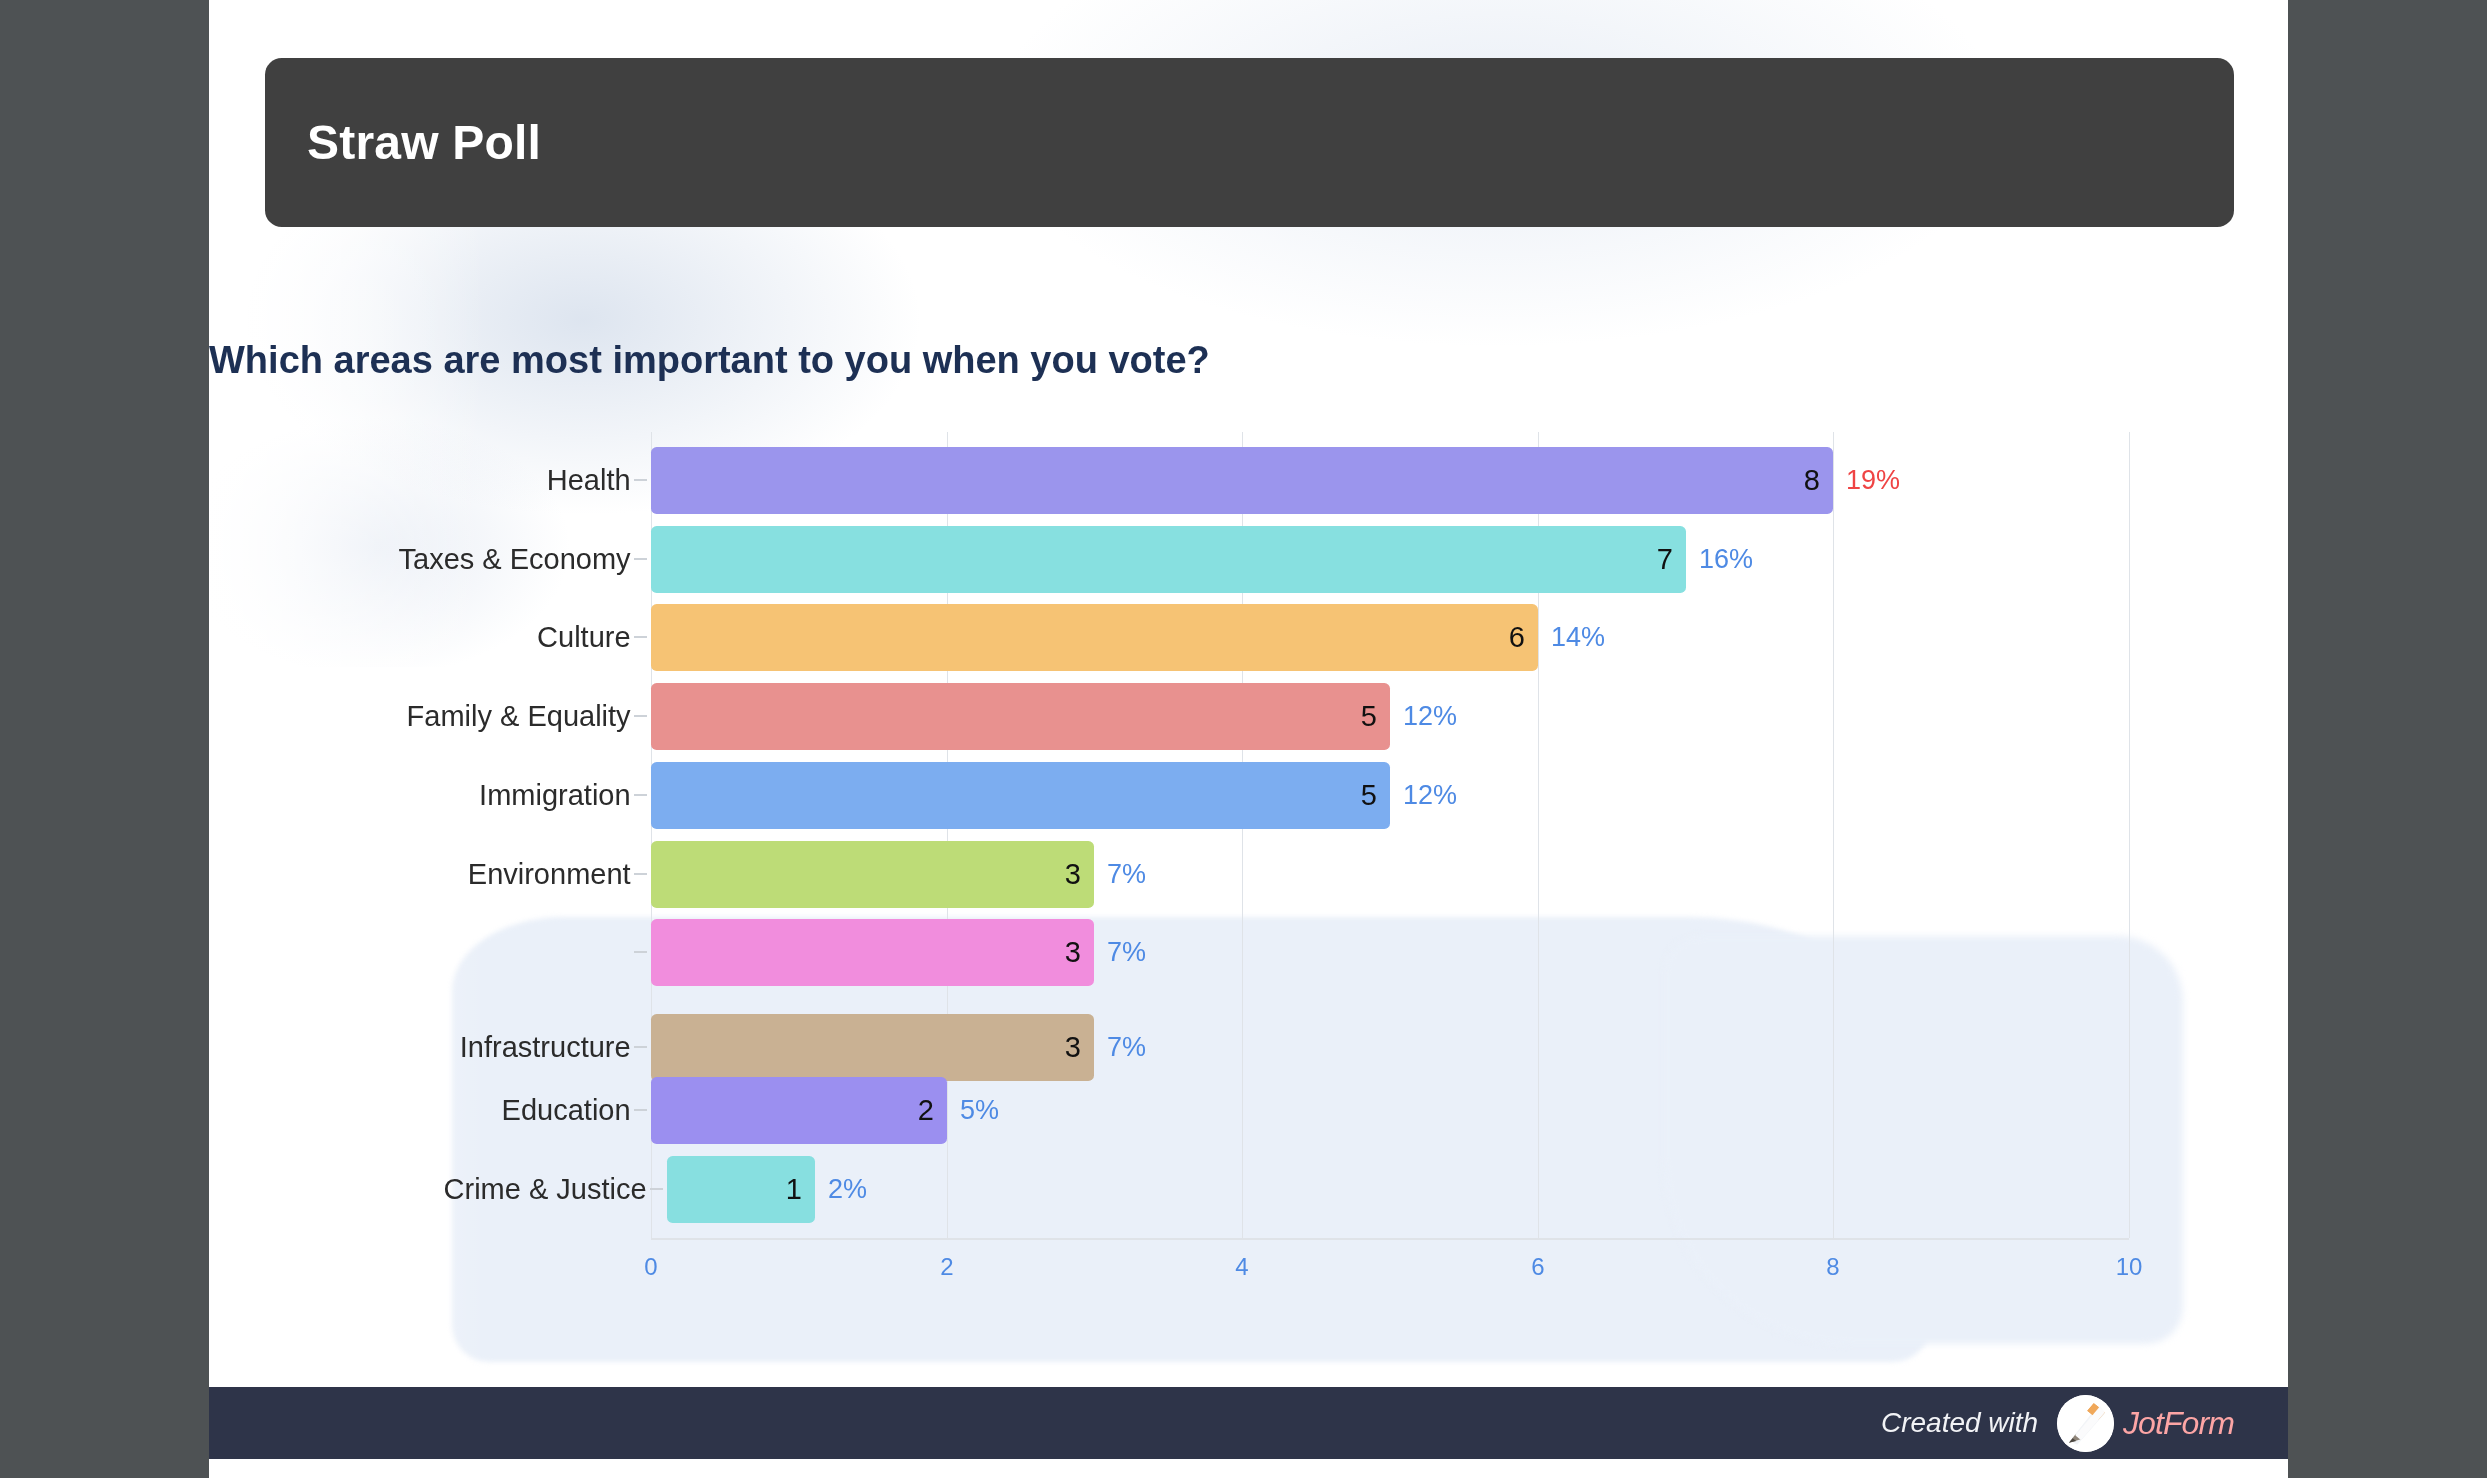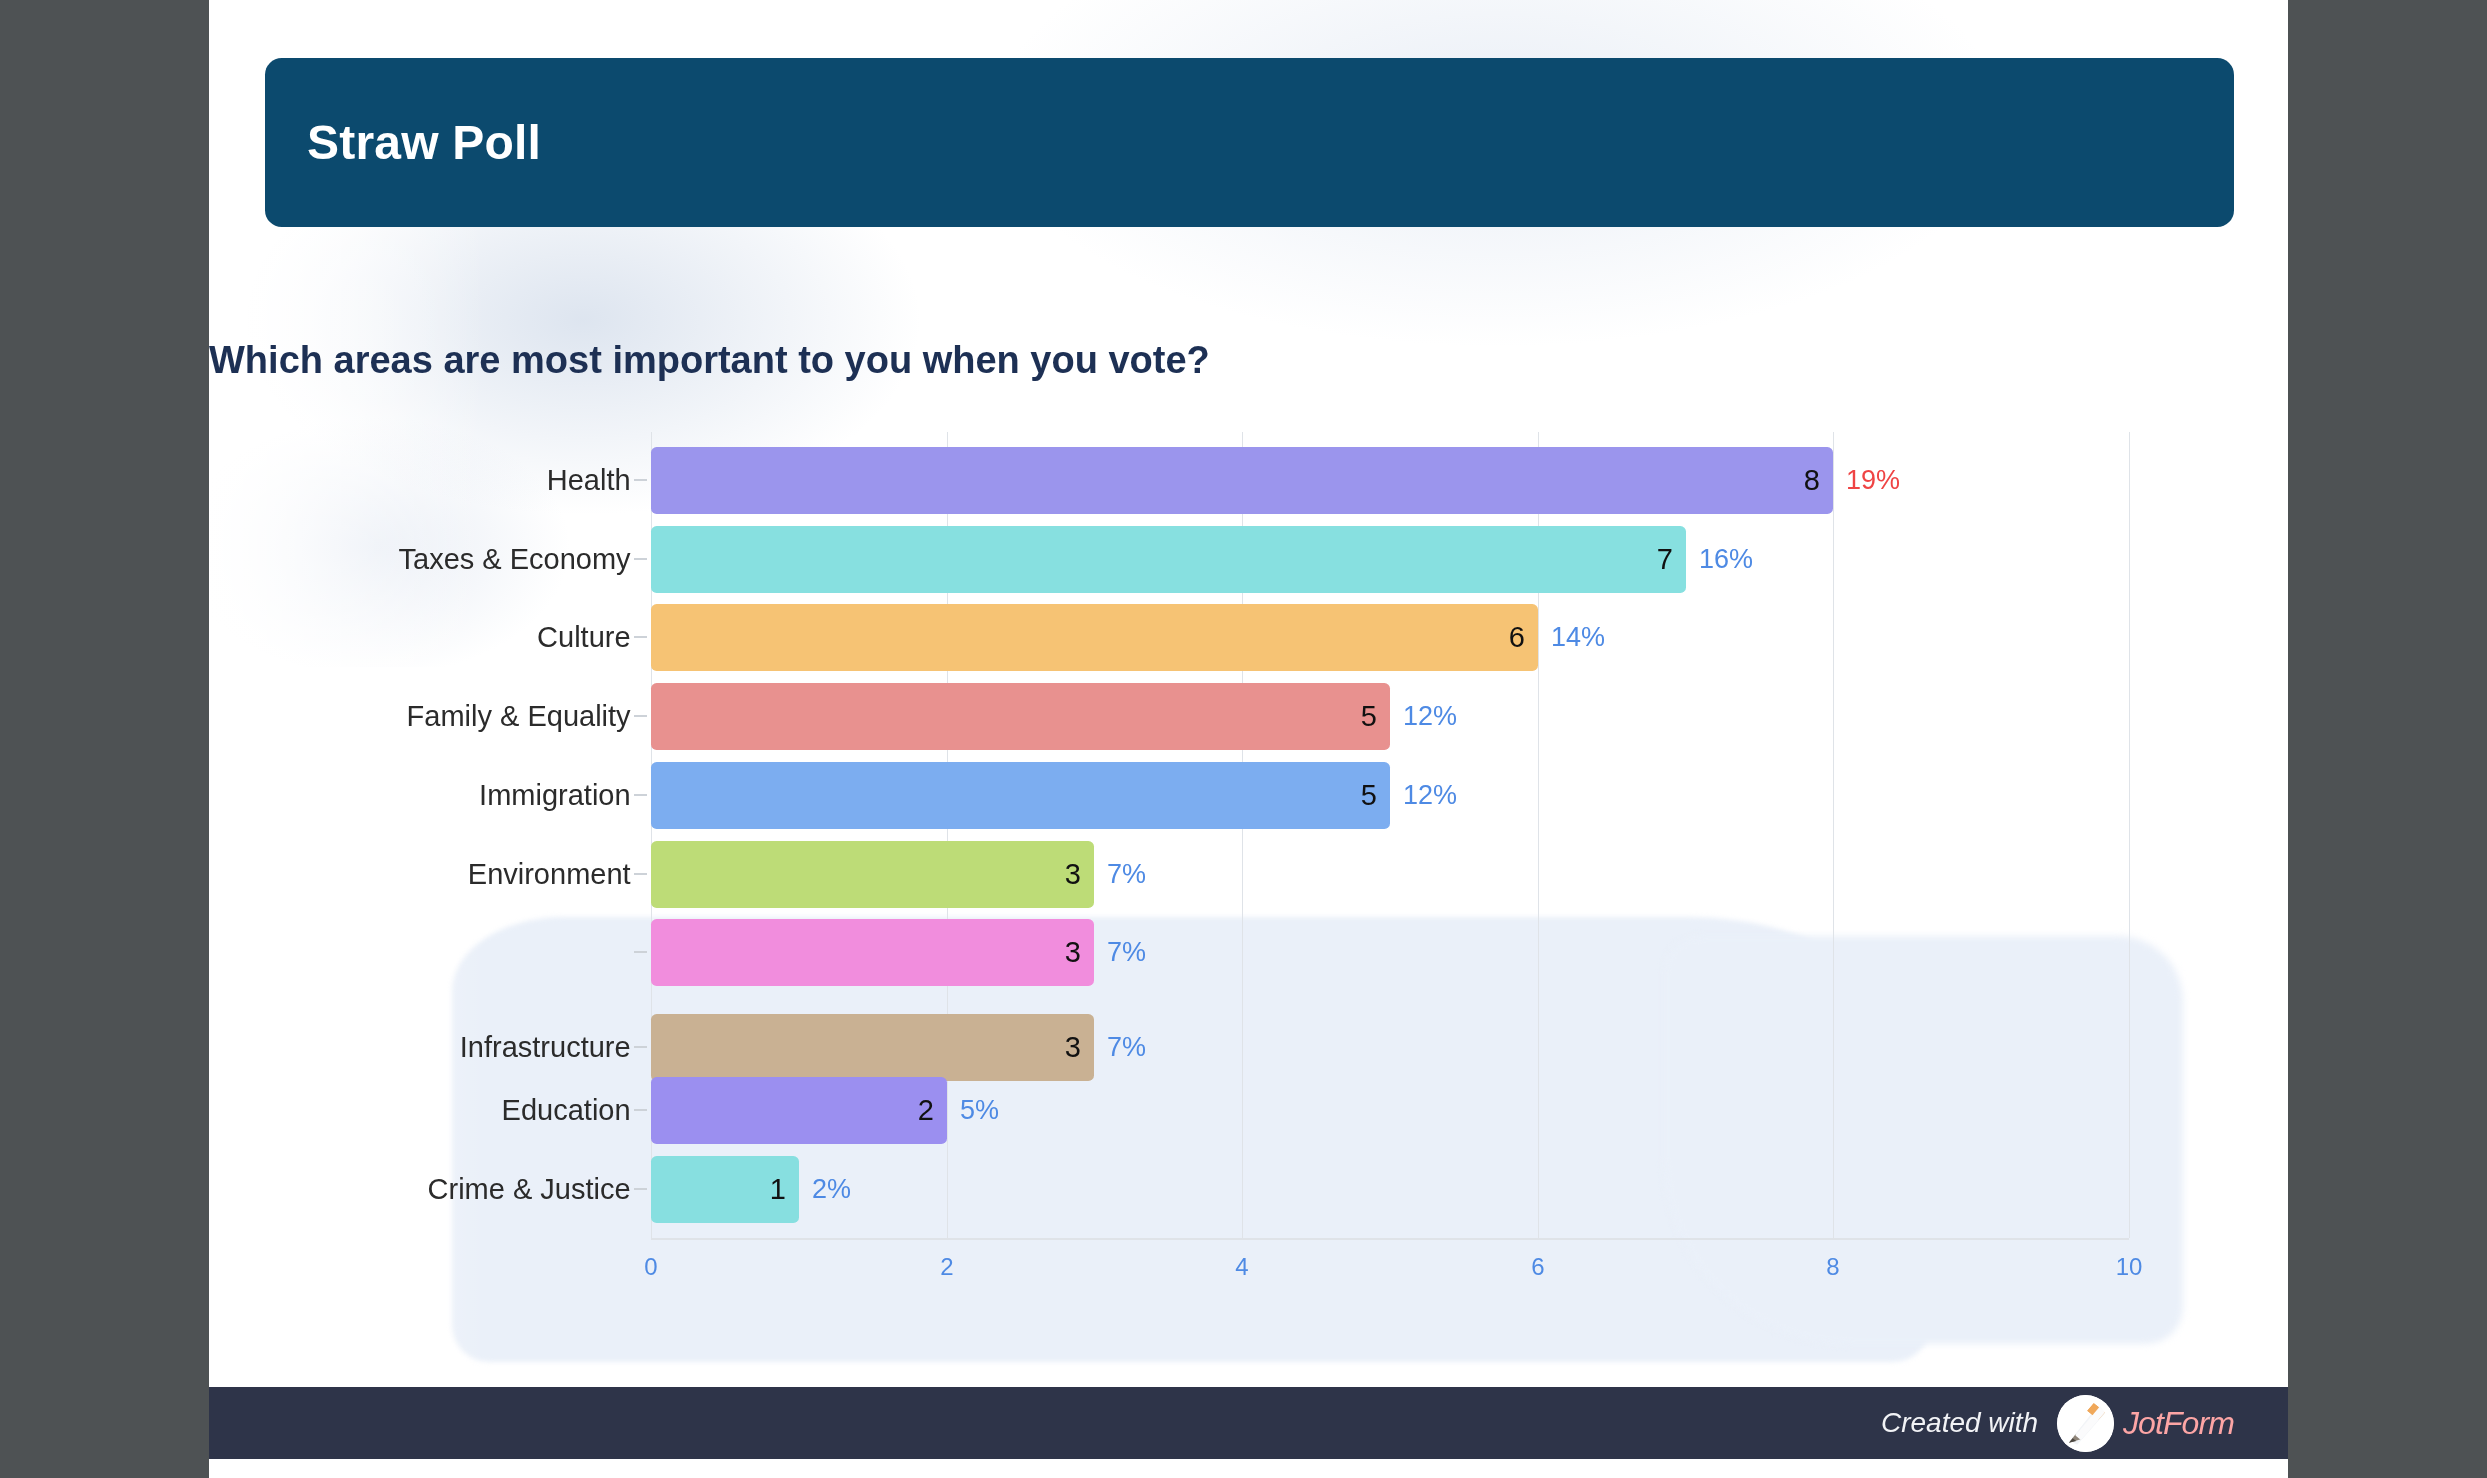--- a/index.html
+++ b/index.html
@@ -51,21 +51,21 @@
     position: absolute; left: 0; top: 0; width: 278px; height: 1390px;
     background: linear-gradient(90deg, rgba(255,255,255,.95), rgba(255,255,255,0));
     pointer-events: none;
   }
 
   
   .banner {
     position: absolute;
     left: 56px; top: 58px;
     width: 1969px; height: 169px;
-    background: #0c4a6e;
+    background: #404040;
     border-radius: 16.7px;
     display: flex; align-items: center;
   }
   .banner-title {
     color: #ffffff;
     font-size: 48px;
     font-weight: bold;
     letter-spacing: 0.2px;
     padding-left: 42px;
   }
@@ -268,21 +268,21 @@
           <div class="bar-pct" style="left: 456px; color: rgb(78, 138, 228);">7%</div>
         </div>
         <div class="row" style="top: 645px; width: 1478px;">
           <div class="tick-dash"></div>
           <div class="cat-label">Education</div>
           <div class="bar" style="width: 296px; background: rgb(155, 143, 240); height: 67px;">
             <span class="bar-value" style="color: rgb(17, 17, 17);">2</span>
           </div>
           <div class="bar-pct" style="left: 309px; color: rgb(78, 138, 228);">5%</div>
         </div>
-        <div class="row" style="top: 724px; width: 1478px;">
+        <div class="row" style="top: 724px; width: 1478px; margin-left: 16px;">
           <div class="tick-dash"></div>
           <div class="cat-label">Crime &amp; Justice</div>
           <div class="bar" style="width: 148px; background: rgb(135, 223, 224); height: 67px;">
             <span class="bar-value" style="color: rgb(17, 17, 17);">1</span>
           </div>
           <div class="bar-pct" style="left: 161px; color: rgb(78, 138, 228);">2%</div>
         </div>
       </div>
 
   </div>

